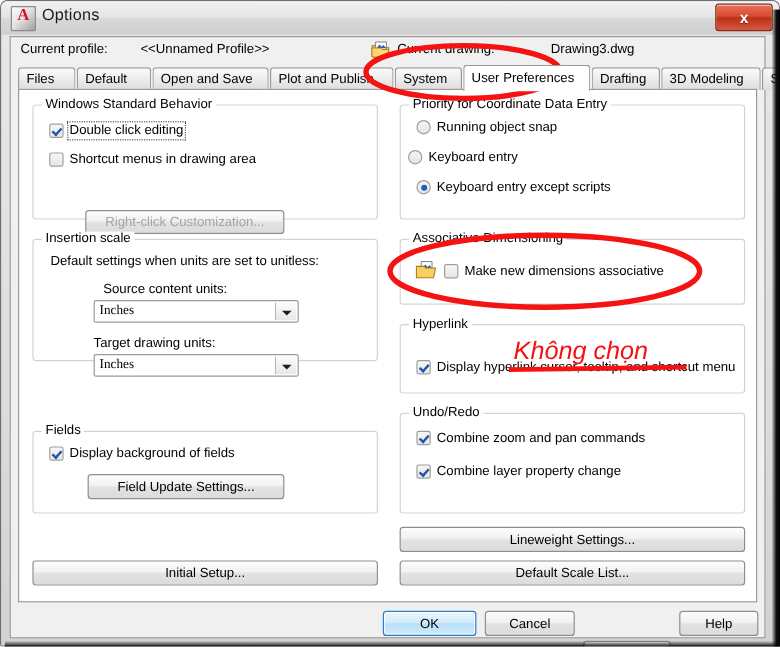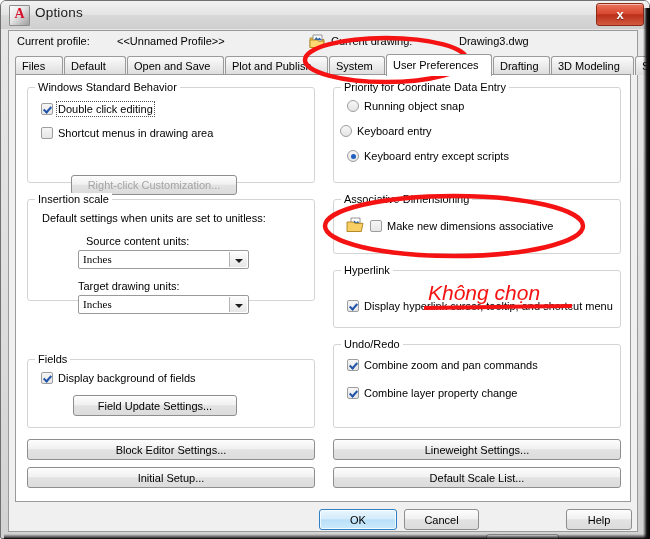--- a/index.html
+++ b/index.html
@@ -370,21 +370,20 @@
 
       <div class="group" style="left:11px; top:284px; width:288px; height:69px;">
         <div class="legend">Fields</div>
         <div class="chk-row" style="left:13px; top:12px;">
           <span class="cbox checked"></span>
           <span class="ctl-label">Display background of fields</span>
         </div>
         <div class="btn" style="left:45px; top:35px; width:164px; height:21px;">Field Update Settings...</div>
       </div>
 
-      <div class="btn" style="left:11px; top:364px; width:288px; height:21px;">Block Editor Settings...</div>
       <div class="btn" style="left:11px; top:392px; width:288px; height:21px;">Initial Setup...</div>
 
       <div class="group" style="left:317px; top:12px; width:288px; height:96px;">
         <div class="legend">Priority for Coordinate Data Entry</div>
         <div class="radio-row" style="left:13px; top:12px;">
           <span class="rad"></span>
           <span class="ctl-label">Running object snap</span>
         </div>
         <div class="radio-row" style="left:6px; top:37px;">
           <span class="rad"></span>

